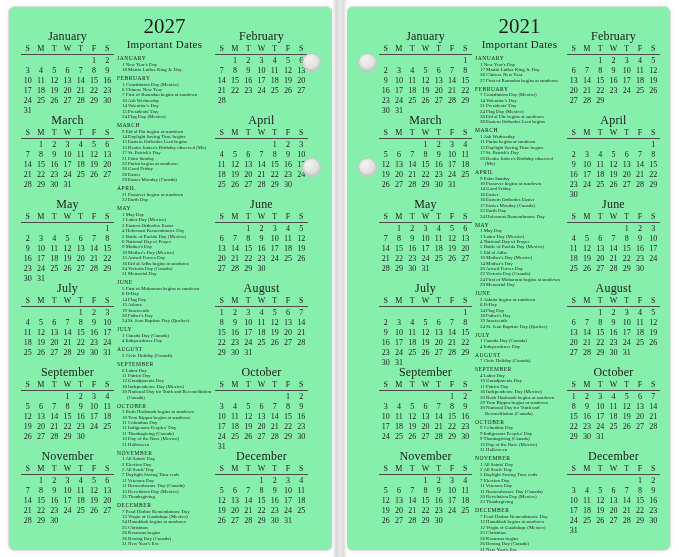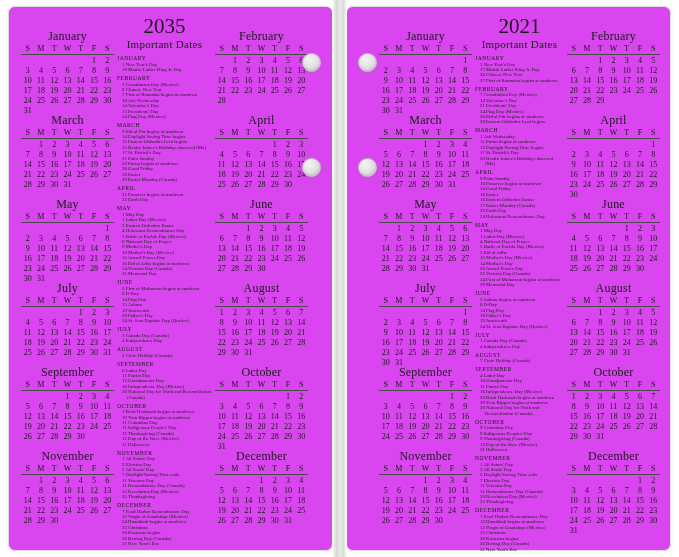--- a/index.html
+++ b/index.html
@@ -4,21 +4,21 @@
 <style>
   html,body{margin:0;padding:0;}
   body{
     width:679px;height:557px;position:relative;overflow:hidden;
     background:#ffffff;
     font-family:"Liberation Serif","DejaVu Serif",serif;
     color:#1b1b1b;
   }
   .page{
     position:absolute;top:6px;width:325px;height:545px;
-    background:#d946ef;border:1px solid #dcdcdc;border-radius:7px;
+    background:#86efac;border:1px solid #dcdcdc;border-radius:7px;
     box-shadow:0 0 5px rgba(0,0,0,.07);
     box-sizing:border-box;
     display:flex;
   }
   .page-left{left:8px;padding:6px 24px 4px 12px;}
   .page-right{left:346px;padding:6px 10px 4px 32px;}
   .spine{
     position:absolute;top:0;left:332px;width:15px;height:557px;
     background:linear-gradient(90deg,#ffffff,#d7d7d7 30%,#e9e9e9 55%,#d9d9d9 75%,#ffffff);
   }
@@ -331,21 +331,21 @@
           <span class="dc">25</span>
           <span class="dc">26</span>
           <span class="dc">27</span>
           <span class="dc">28</span>
           <span class="dc">29</span>
           <span class="dc">30</span>
         </div>
       </div>
     </div>
   <div class="mid-col">
-    <div class="pyear">2035</div>
+    <div class="pyear">2027</div>
     <div class="ptitle">Important Dates</div>
     <div class="dates-list">
         <div class="dsec">
           <div class="dhead">JANUARY</div>
           <div class="ditem">1 New Year's Day</div>
           <div class="ditem">18 Martin Luther King Jr. Day</div>
         </div>
         <div class="dsec">
           <div class="dhead">FEBRUARY</div>
           <div class="ditem">1 Constitution Day (Mexico)</div>

